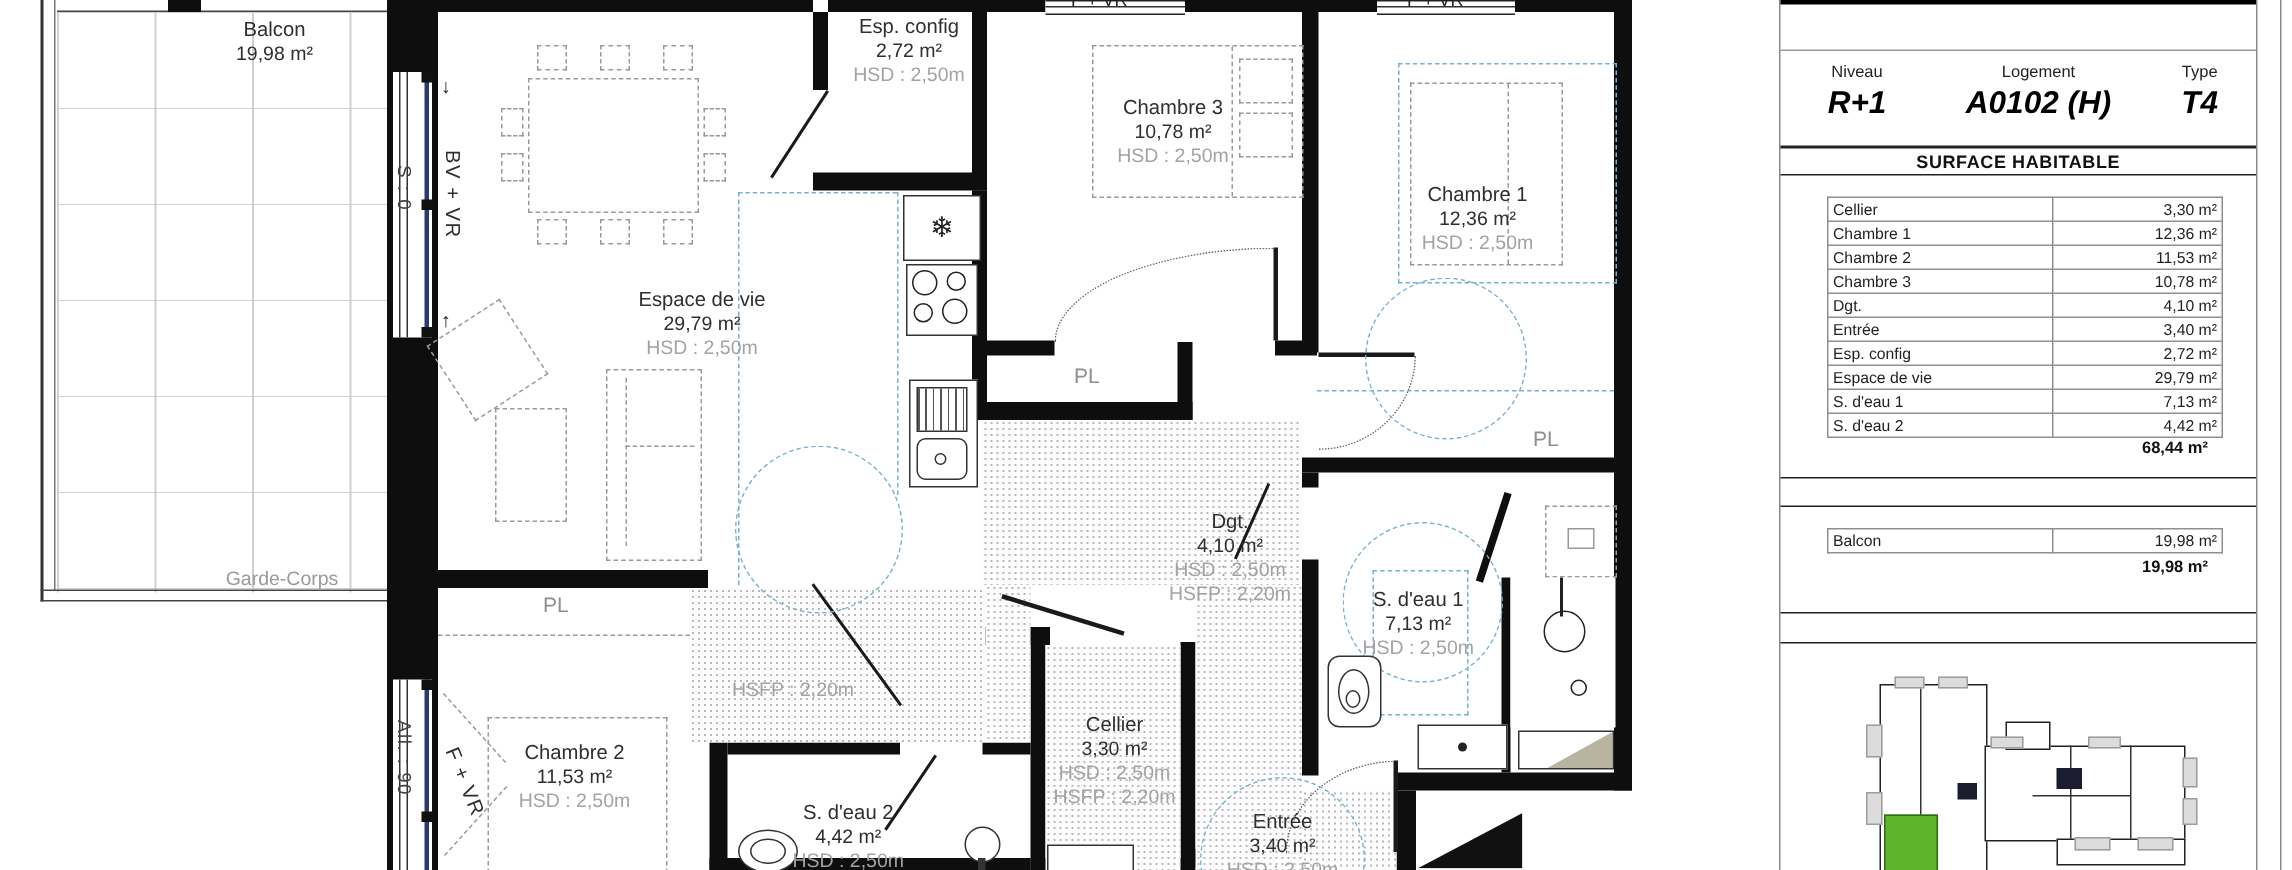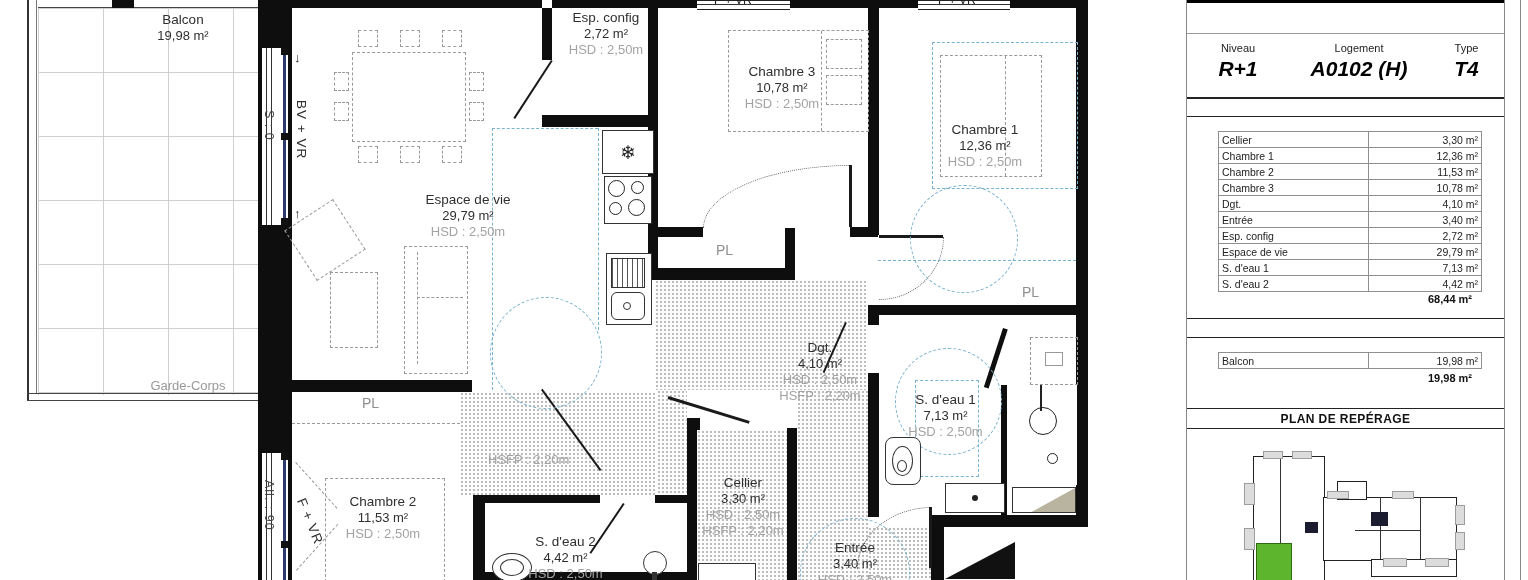--- a/index.html
+++ b/index.html
@@ -295,20 +295,21 @@
     <div style="width:140px;">
       <div class="hdrlbl">Logement</div>
       <div class="hdrval">A0102 (H)</div>
     </div>
     <div style="width:75px;">
       <div class="hdrlbl">Type</div>
       <div class="hdrval">T4</div>
     </div>
   </div>
   <div class="hl" style="left:1187px;top:97px;width:317px;background:#222;height:2px;"></div>
+  <div class="ptitle" style="top:101px;">SURFACE HABITABLE</div>
   <div class="hl" style="left:1187px;top:116px;width:317px;background:#222;"></div>
 
   <table class="tbl" style="left:1218px;top:131px;">
     <tbody>
         <tr>
           <td class="n">Cellier</td>
           <td class="v">3,30 m²</td>
         </tr>
     <tr>
           <td class="n">Chambre 1</td>
@@ -356,21 +357,20 @@
     <tbody>
         <tr>
           <td class="n">Balcon</td>
           <td class="v">19,98 m²</td>
         </tr>
   </tbody>
     </table>
   <div class="tot" style="left:1330px;top:372px;width:142px;">19,98 m²</div>
 
   <div class="hl" style="left:1187px;top:408px;width:317px;background:#222;"></div>
-  <div class="ptitle" style="top:412px;">PLAN DE REPÉRAGE</div>
   <div class="hl" style="left:1187px;top:428px;width:317px;background:#222;"></div>
 
   <div class="abs" style="left:1187px;top:429px;width:317px;height:151px;overflow:hidden;">
     <div class="mapblock" style="left:66px;top:27px;width:70px;height:124px;"></div>
     <div class="mapblock" style="left:136px;top:68px;width:132px;height:62px;"></div>
     <div class="mapblock" style="left:150px;top:52px;width:28px;height:17px;"></div>
     <div class="mapblock" style="left:184px;top:130px;width:84px;height:16px;"></div>
     <div class="vl" style="left:93px;top:27px;height:90px;background:#333;"></div>
     <div class="vl" style="left:193px;top:68px;height:62px;background:#333;"></div>
     <div class="vl" style="left:233px;top:68px;height:62px;background:#333;"></div>

